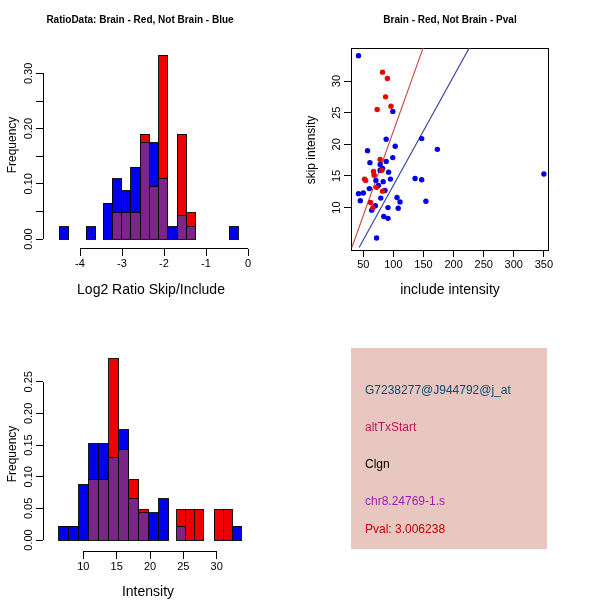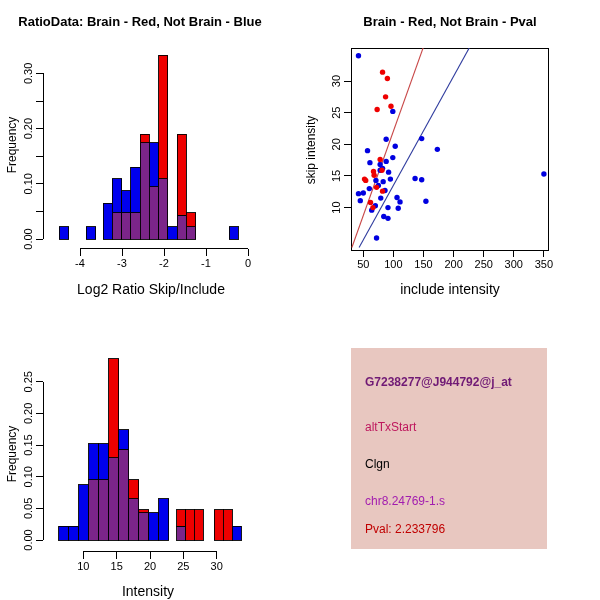--- a/index.html
+++ b/index.html
@@ -1,20 +1,20 @@
 <!DOCTYPE html>
 <html><head>
 <meta charset="utf-8">
 <style>
   html,body{margin:0;padding:0;background:#fff;}
   #figure{position:relative;width:600px;height:600px;background:#fff;overflow:hidden;
           font-family:"Liberation Sans", sans-serif;}
   .panel{position:absolute;width:300px;height:300px;}
   .chart-title{position:absolute;transform:translateX(-50%);white-space:nowrap;
-               font-size:13px;font-weight:bold;color:#000;}
+               font-size:10px;font-weight:bold;color:#000;}
   .axis-label-x{position:absolute;transform:translateX(-50%);white-space:nowrap;
                 font-size:14px;color:#000;}
   .axis-label-y{position:absolute;transform:translate(-50%,-50%) rotate(-90deg);
                 white-space:nowrap;font-size:12px;color:#000;}
   svg.plot{position:absolute;left:0;top:0;}
   svg text{font-family:"Liberation Sans", sans-serif;font-size:11px;fill:#000;}
   .info-box{position:absolute;left:51px;top:48px;width:196px;height:201px;}
   .info-line{position:absolute;left:14px;font-size:12px;white-space:nowrap;}
 </style>
 </head>
@@ -216,21 +216,21 @@
         <rect x="214.032" y="209.61599999999999" width="9.337999999999994" height="30.384000000000015" fill="#EE0000" stroke="#000" stroke-width="0.9" shape-rendering="crispEdges"></rect>
         <rect x="223.37" y="209.61599999999999" width="8.670999999999992" height="30.384000000000015" fill="#EE0000" stroke="#000" stroke-width="0.9" shape-rendering="crispEdges"></rect>
         <rect x="232.041" y="226.074" width="9.338000000000022" height="13.925999999999988" fill="#0000EE" stroke="#000" stroke-width="0.9" shape-rendering="crispEdges"></rect>
       </svg>
     <div class="axis-label-x" style="left:148px;top:283px">Intensity</div>
     <div class="axis-label-y" style="left:12px;top:154px">Frequency</div>
   </div>
 
   <div class="panel" style="left:300px;top:300px">
     <div class="info-box" style="background-color: rgb(232, 199, 192);">
-      <div class="info-line" style="top: 27px; color: #701a75; font-weight: bold;">G7238277@J944792@j_at</div>
+      <div class="info-line" style="top: 35px; color: #0c4a6e;">G7238277@J944792@j_at</div>
       <div class="info-line" style="top: 72px; color: #be185d;">altTxStart</div>
       <div class="info-line" style="top: 109px; color: #000000;">Clgn</div>
       <div class="info-line" style="top: 146px; color: #a21caf;">chr8.24769-1.s</div>
-      <div class="info-line" style="top: 174px; color: rgb(192, 0, 0);">Pval: 2.233796</div>
+      <div class="info-line" style="top: 174px; color: rgb(192, 0, 0);">Pval: 3.006238</div>
     </div>
   </div>
 
 </div>
 
 </body></html>

